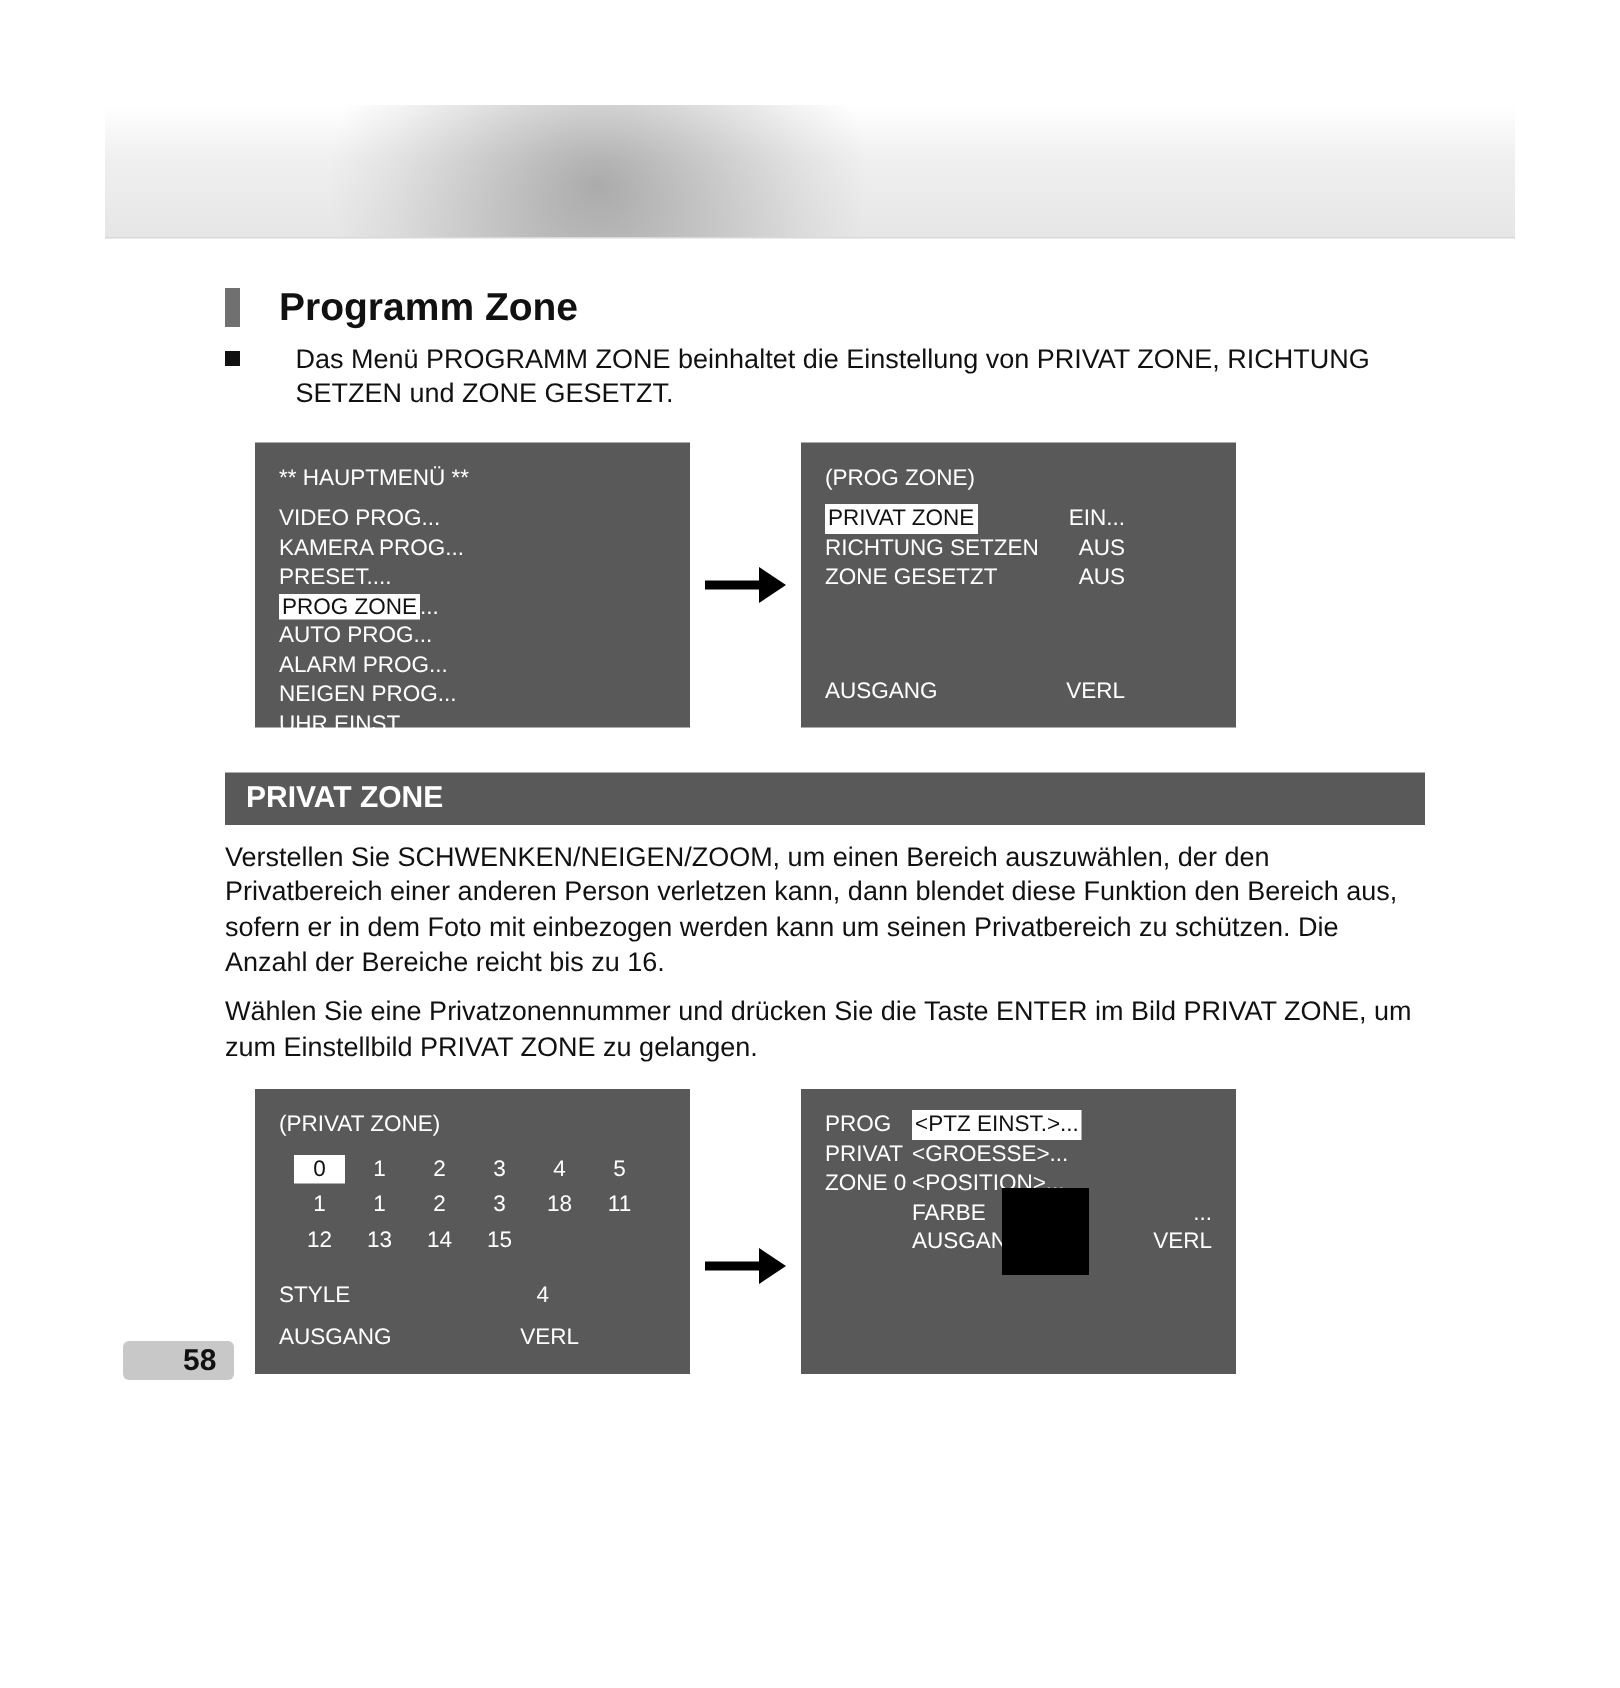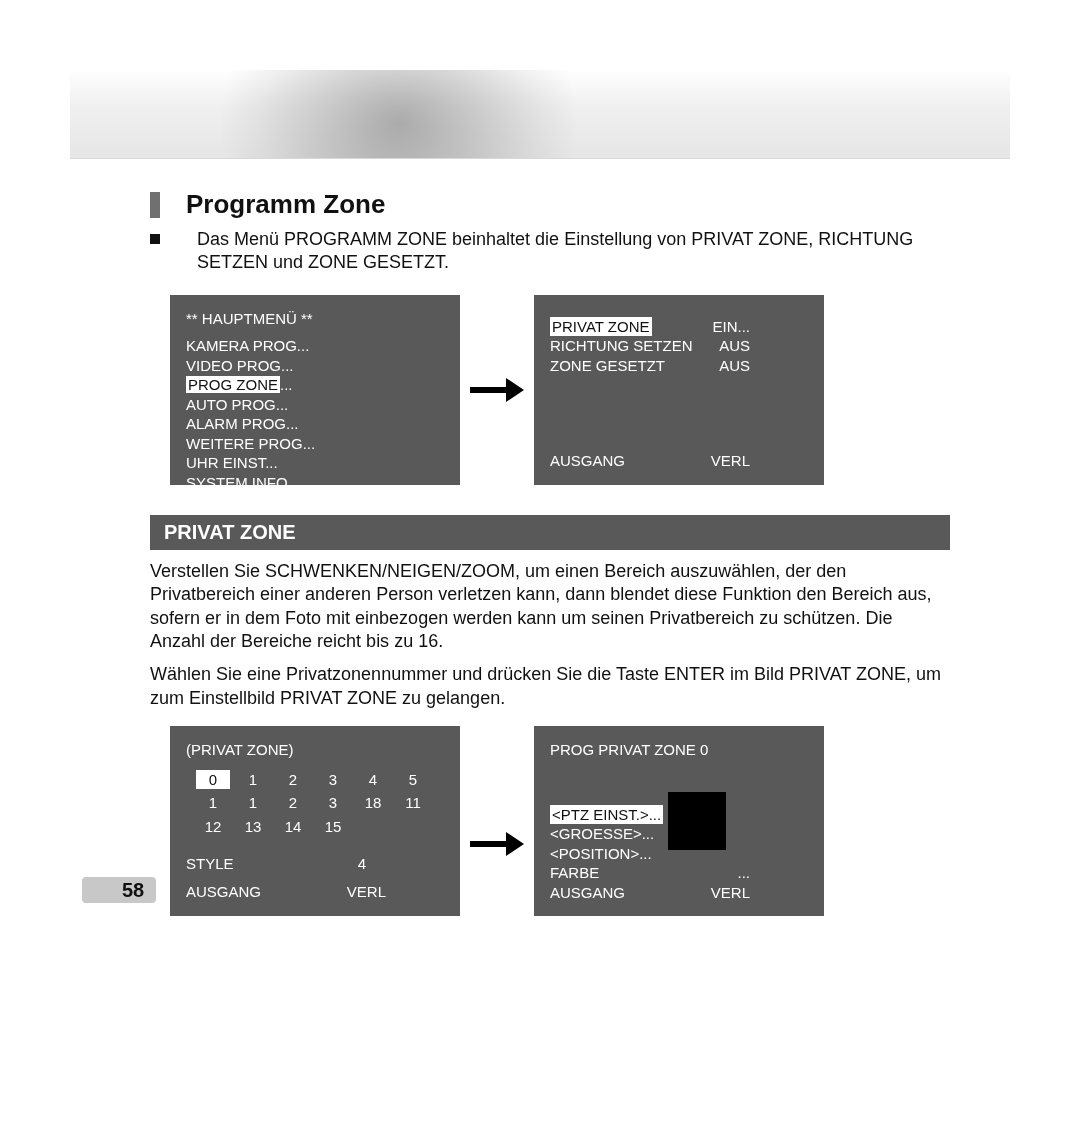--- a/index.html
+++ b/index.html
@@ -128,21 +128,21 @@
   }
   .blackbox {
     width: 58px;
     height: 58px;
     background: #000;
     position: absolute;
   }
   .pagefoot {
     position: absolute;
     left: 82px;
-    bottom: 153px;
+    bottom: 136px;
     display: flex;
     align-items: center;
   }
   .pagefoot .bub {
     width: 74px;
     height: 26px;
     background: #c8c8c8;
     border-radius: 4px;
   }
   .pagefoot .num {
@@ -169,38 +169,40 @@
     <div class="bullet-row">
       <div class="square-bullet"></div>
       <div class="intro-text">Das Menü PROGRAMM ZONE beinhaltet die Einstellung von PRIVAT ZONE, RICHTUNG SETZEN und ZONE GESETZT.</div>
     </div>
 
     <div class="screens-row">
       <div class="screen" style="width:290px; height:190px;">
         <div>** HAUPTMENÜ **</div>
         <div style="height:8px;"></div>
         <div id="main-menu-list">
+            <div>VIDEO PROG...</div>
             <div>KAMERA PROG...</div>
-            <div>VIDEO PROG...</div>
+            <div>PRESET....</div>
             <div><span class="highlight">PROG ZONE</span>...</div>
             <div>AUTO PROG...</div>
             <div>ALARM PROG...</div>
-            <div>WEITERE PROG...</div>
+            <div>NEIGEN PROG...</div>
             <div>UHR EINST...</div>
             <div>SYSTEM INFO...</div>
           </div>
       </div>
 
       <div class="arrow">
         <div class="arrow-line"></div>
           <div class="arrow-head"></div>
       </div>
 
       <div class="screen" style="width:290px; height:190px; display:flex; flex-direction:column; justify-content:space-between;">
         <div>
+          <div>(PROG ZONE)</div>
           <div style="height:8px;"></div>
           <div id="prog-zone-rows">
               <div class="two-col" style="width: 200px;">
                 <span class="highlight">PRIVAT ZONE</span>
                 <span>EIN...</span>
               </div>
               <div class="two-col" style="width: 200px;">
                 <span>RICHTUNG SETZEN</span>
                 <span>AUS</span>
               </div>
@@ -253,21 +255,21 @@
           <span>AUSGANG</span>
           <span>VERL</span>
         </div>
       </div>
 
       <div class="arrow" style="margin-bottom:60px;">
         <div class="arrow-line"></div>
           <div class="arrow-head"></div>
       </div>
 
-      <div class="screen" style="width:290px; height:190px; position:relative; display:flex; flex-direction:column; justify-content:space-between;">
+      <div class="screen" style="width:290px; height:190px; position:relative; display:flex; flex-direction:row; justify-content:space-between;">
         <div>PROG PRIVAT ZONE 0</div>
         <div class="blackbox" style="top:66px; left:134px;"></div>
         <div>
           <div id="ppz-items">
               <div class="two-col" style="width: 200px;">
                 <span class="highlight">&lt;PTZ EINST.&gt;...</span>
               </div>
               <div class="two-col" style="width: 200px;">
                 <span>&lt;GROESSE&gt;...</span>
               </div>

